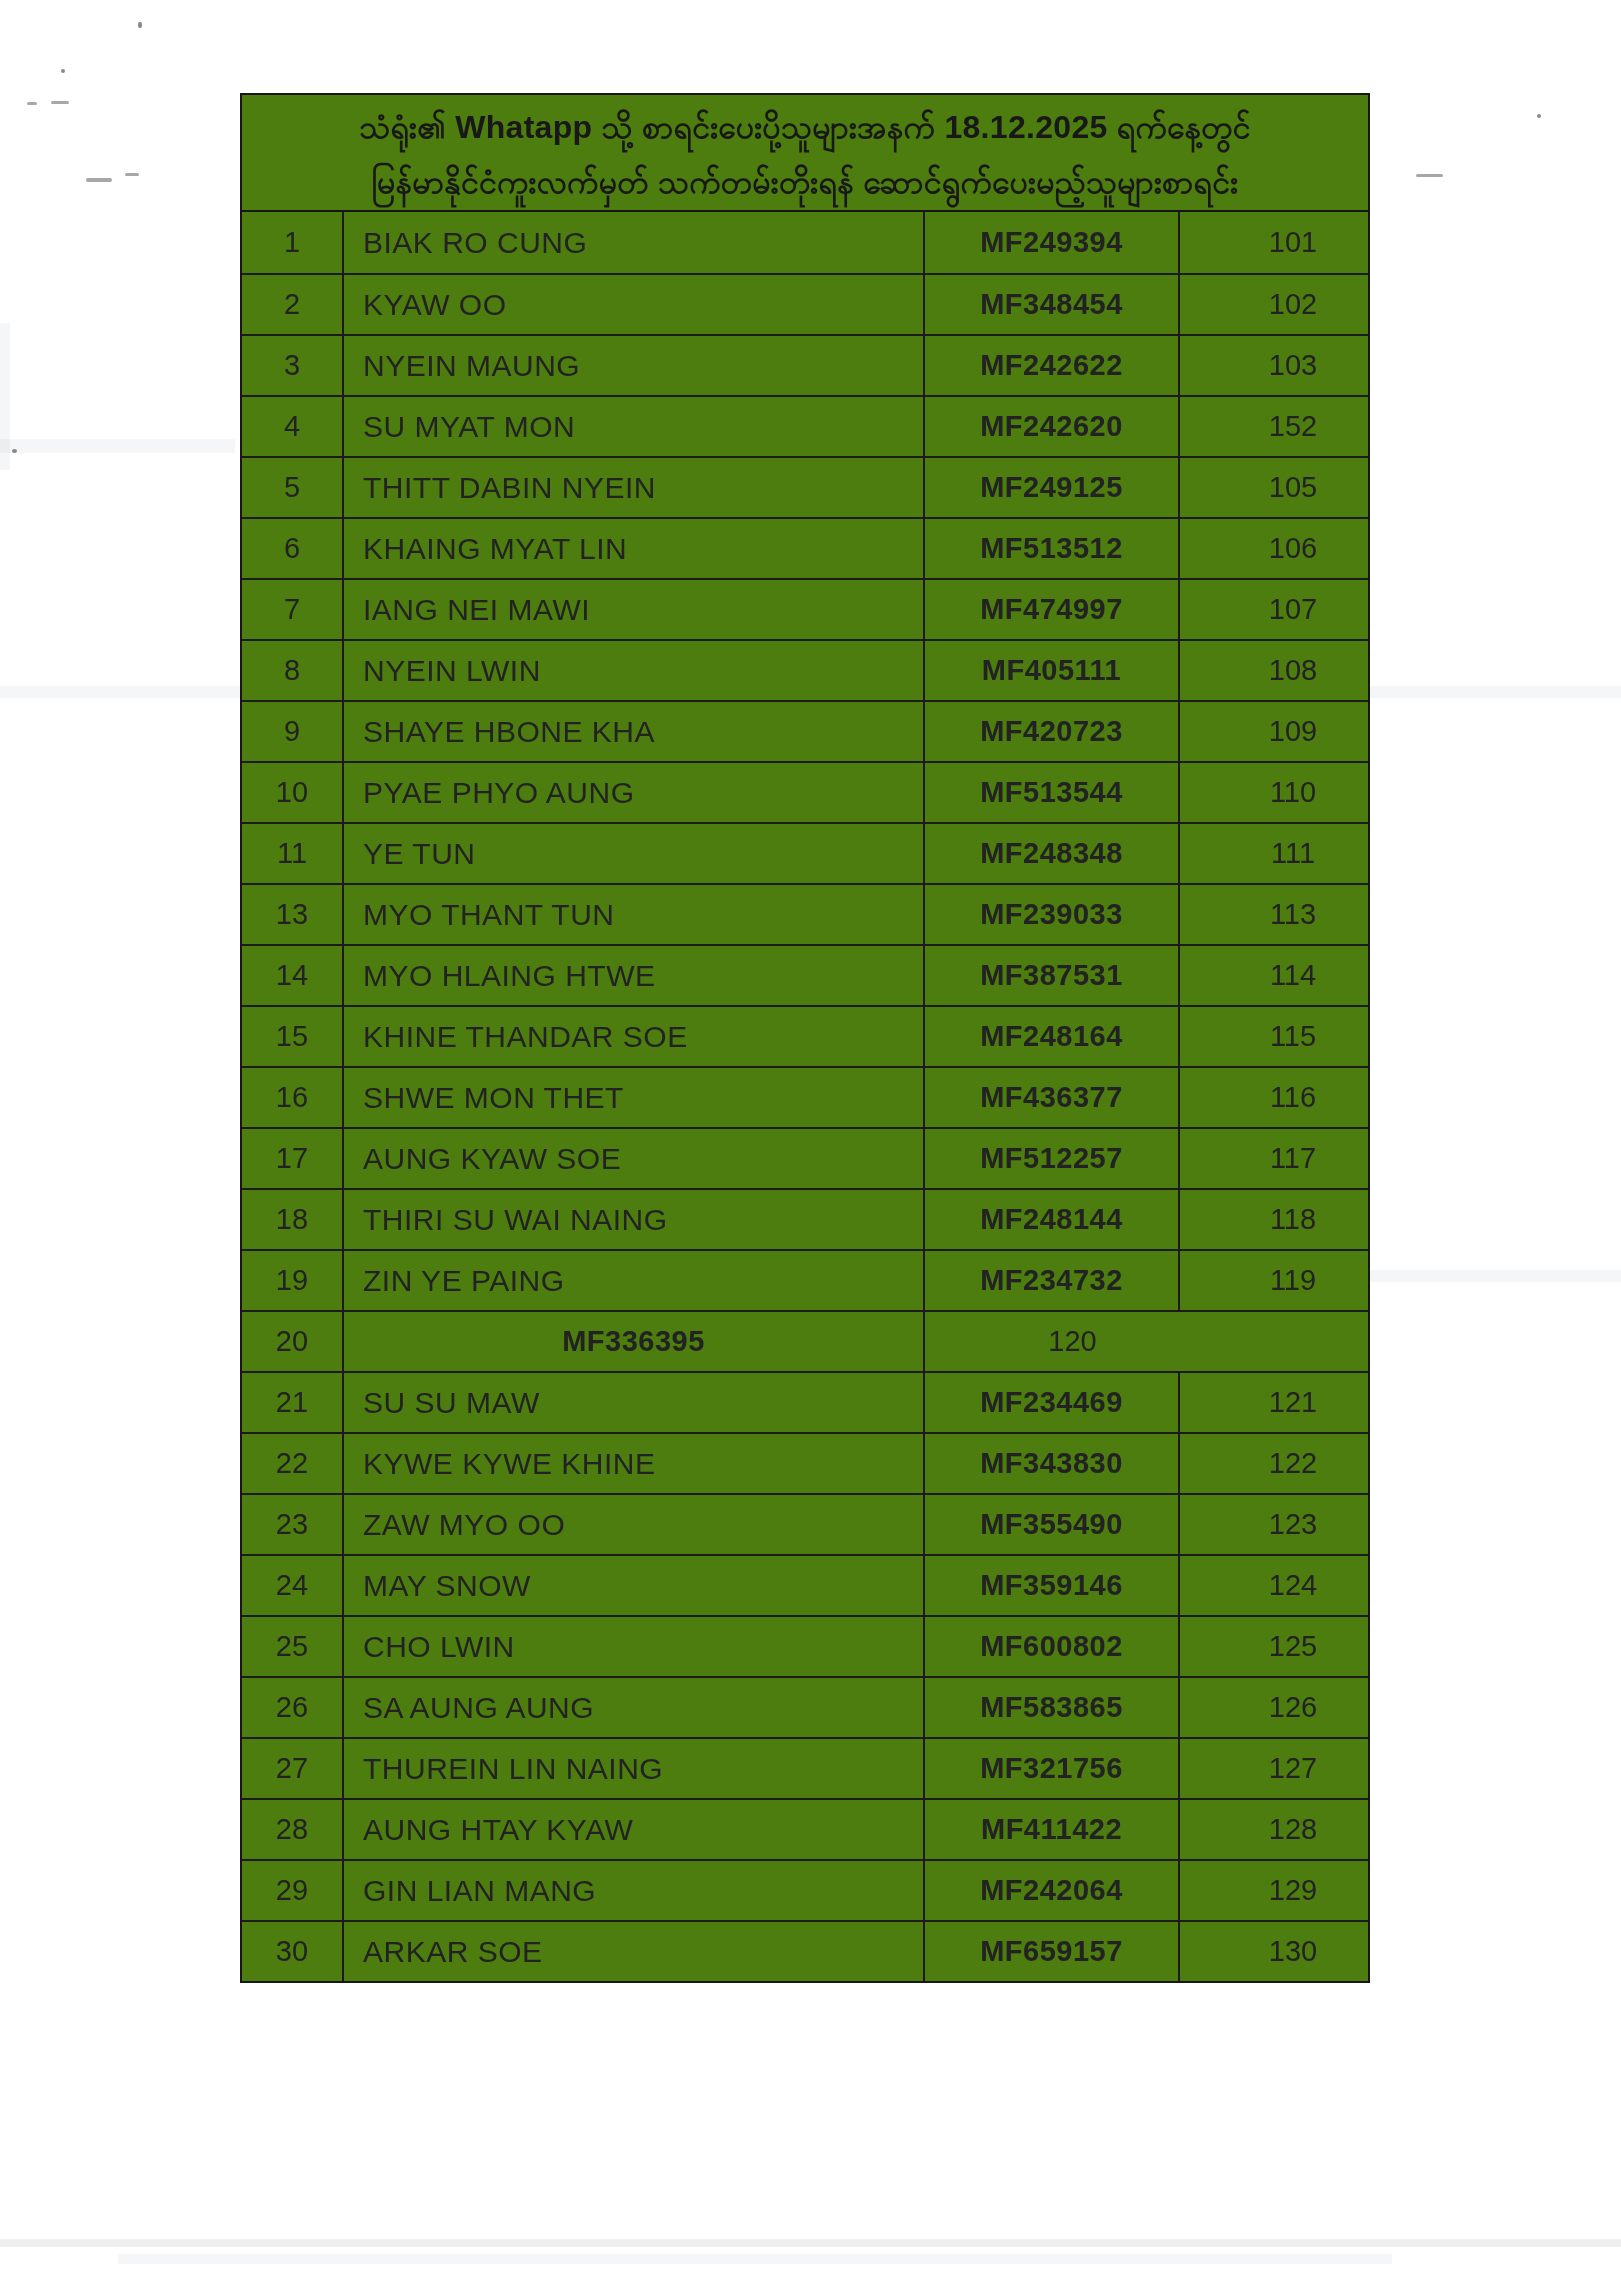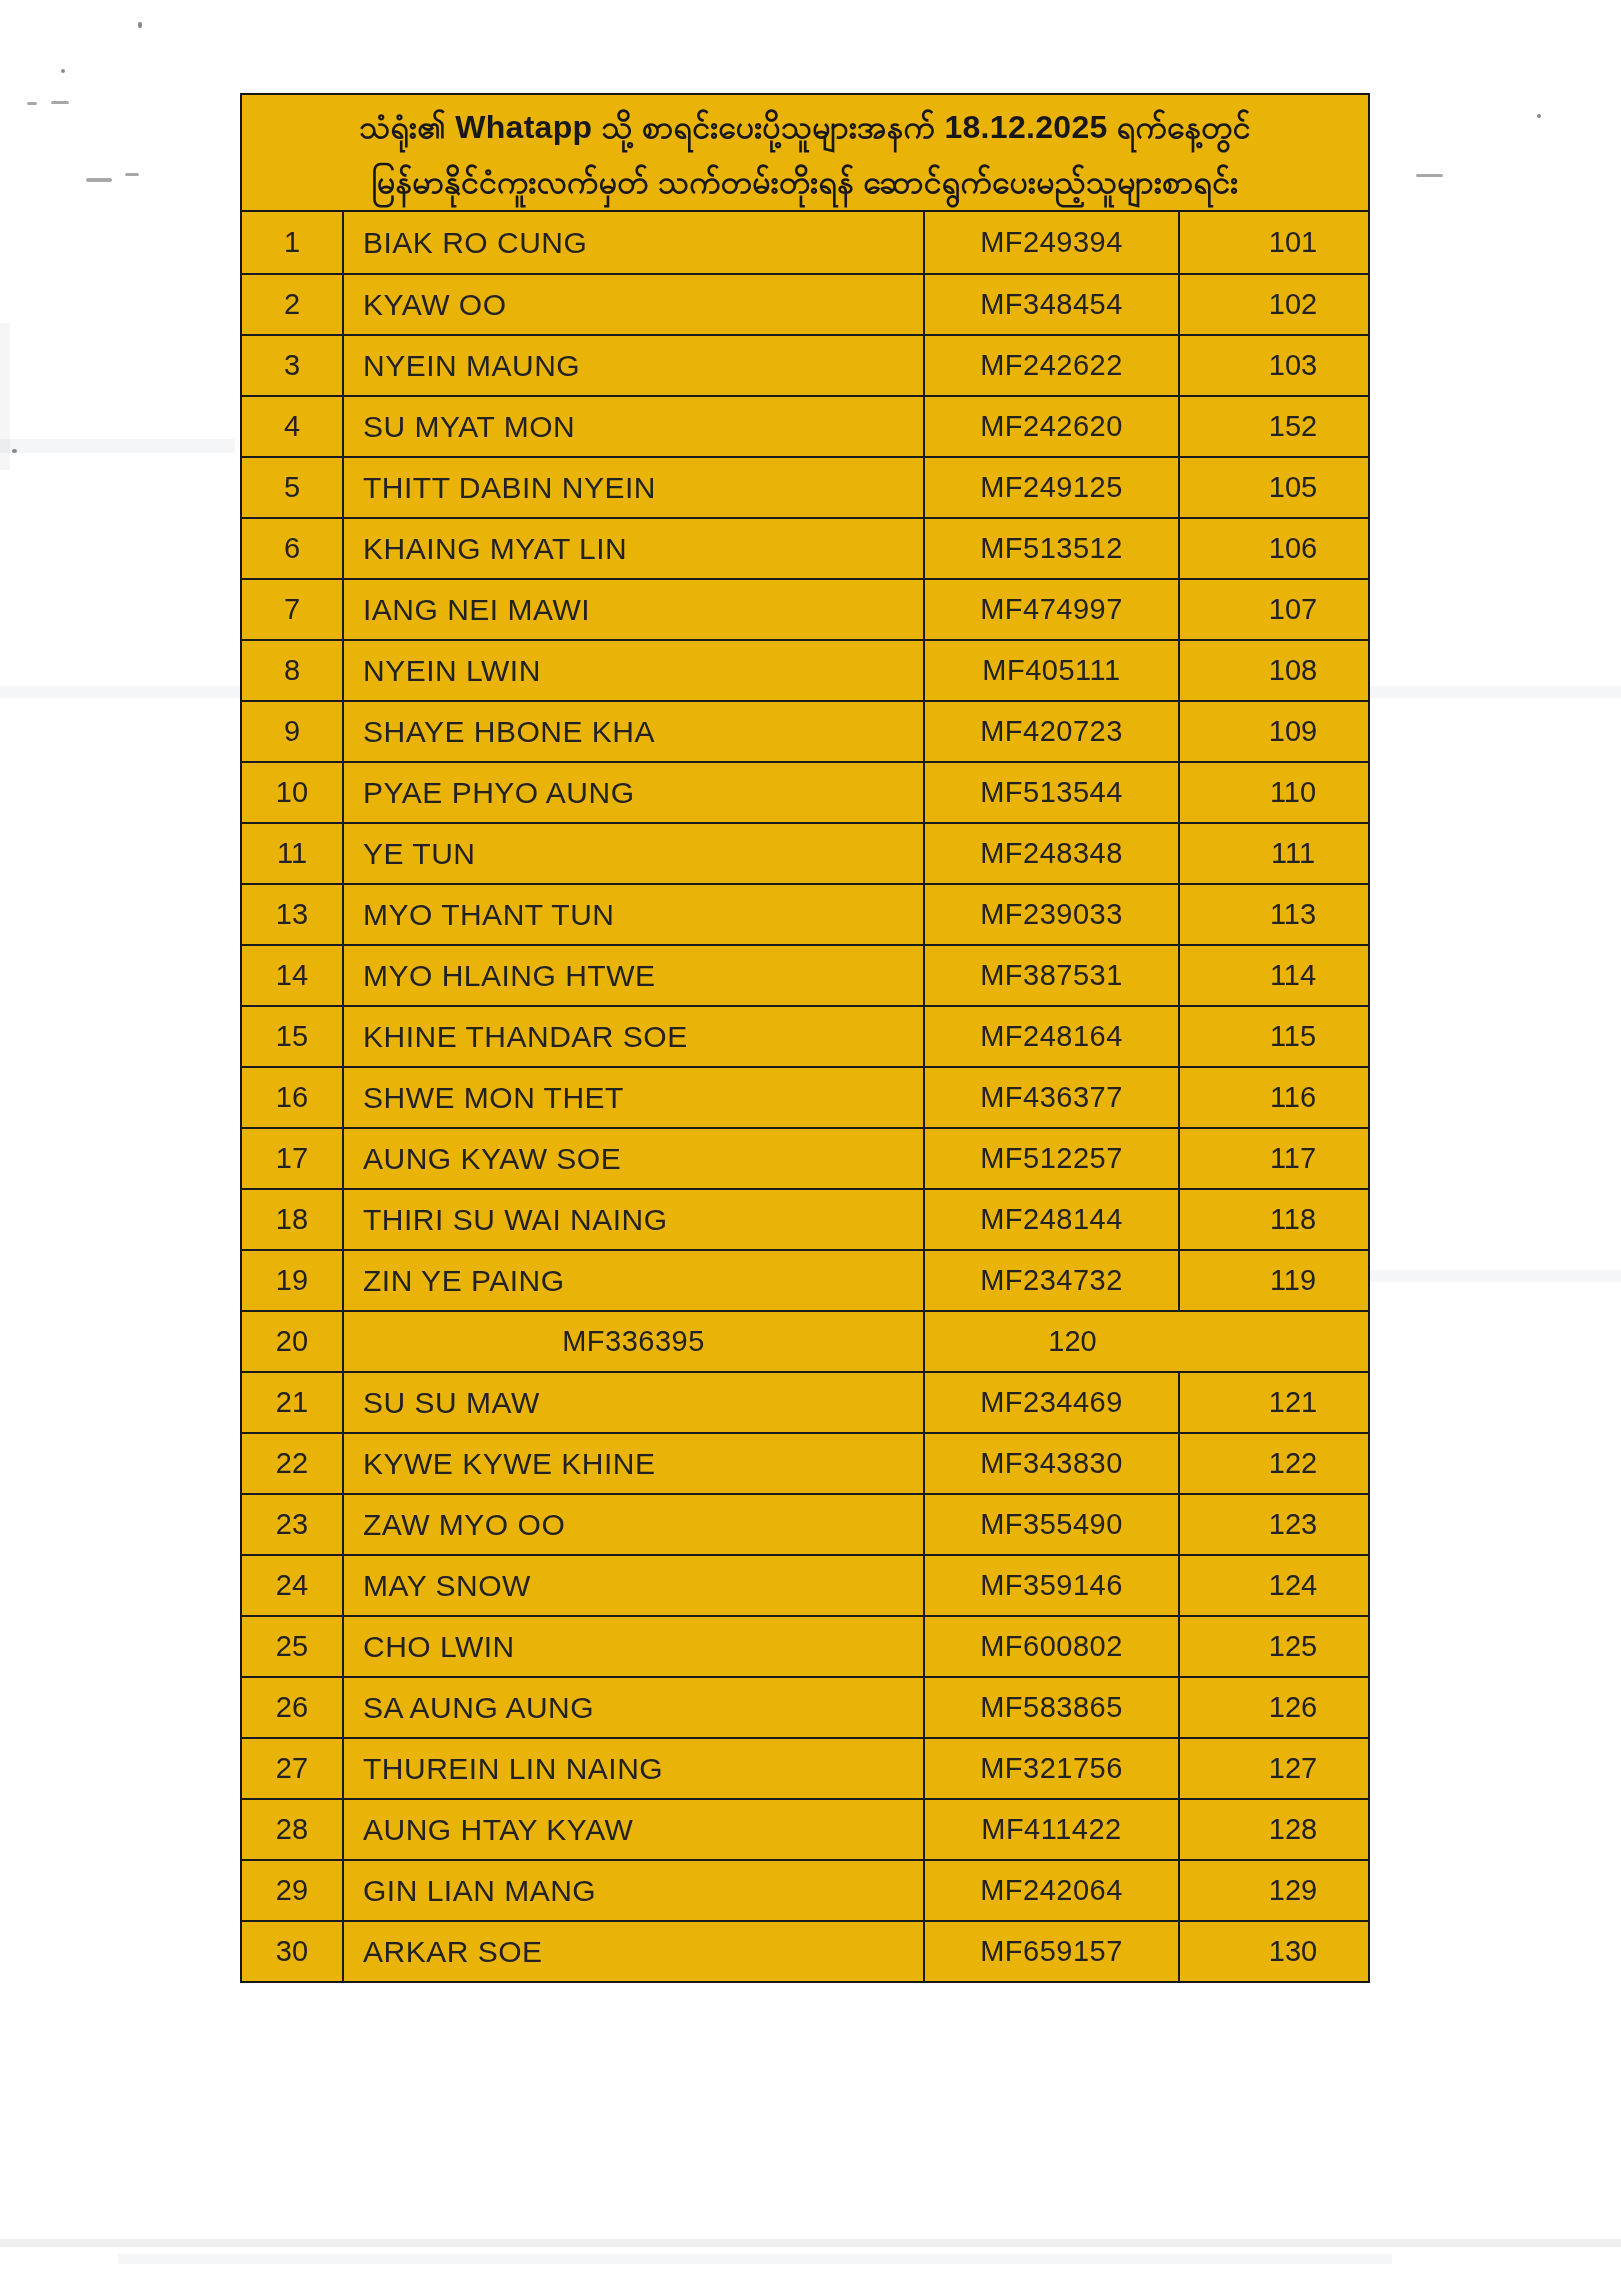--- a/index.html
+++ b/index.html
@@ -18,21 +18,21 @@
   }
 
   
   .doc-table {
     position: absolute;
     left: 240px;
     top: 93px;
     width: 1130px;
     border: 2.9px solid #161616;
     box-sizing: border-box;
-    background: #eab308;
+    background: #4d7c0f;
   }
   .doc-header {
     border-bottom: 2.9px solid #161616;
     box-sizing: border-box;
     height: 117px;
     text-align: center;
     font-weight: bold;
     font-size: 32px;
     line-height: 55px;
     padding-top: 4.9px;
@@ -68,20 +68,21 @@
     justify-content: flex-start;
     padding-left: 19px;
     letter-spacing: 0.5px;
     border-right: 2px solid #1b1b1b;
   }
   .cell.passport {
     justify-content: center;
     border-right: 2px solid #1b1b1b;
     font-size: 29px;
     letter-spacing: 0.5px;
+    font-weight: bold;
   }
   .cell.serial {
     justify-content: center;
     font-size: 29px;
     margin-left: 40px;
   }
 
   
   .artifact { position: absolute; pointer-events: none; }
   .speck { background: rgba(40,40,40,0.55); border-radius: 50%; }

